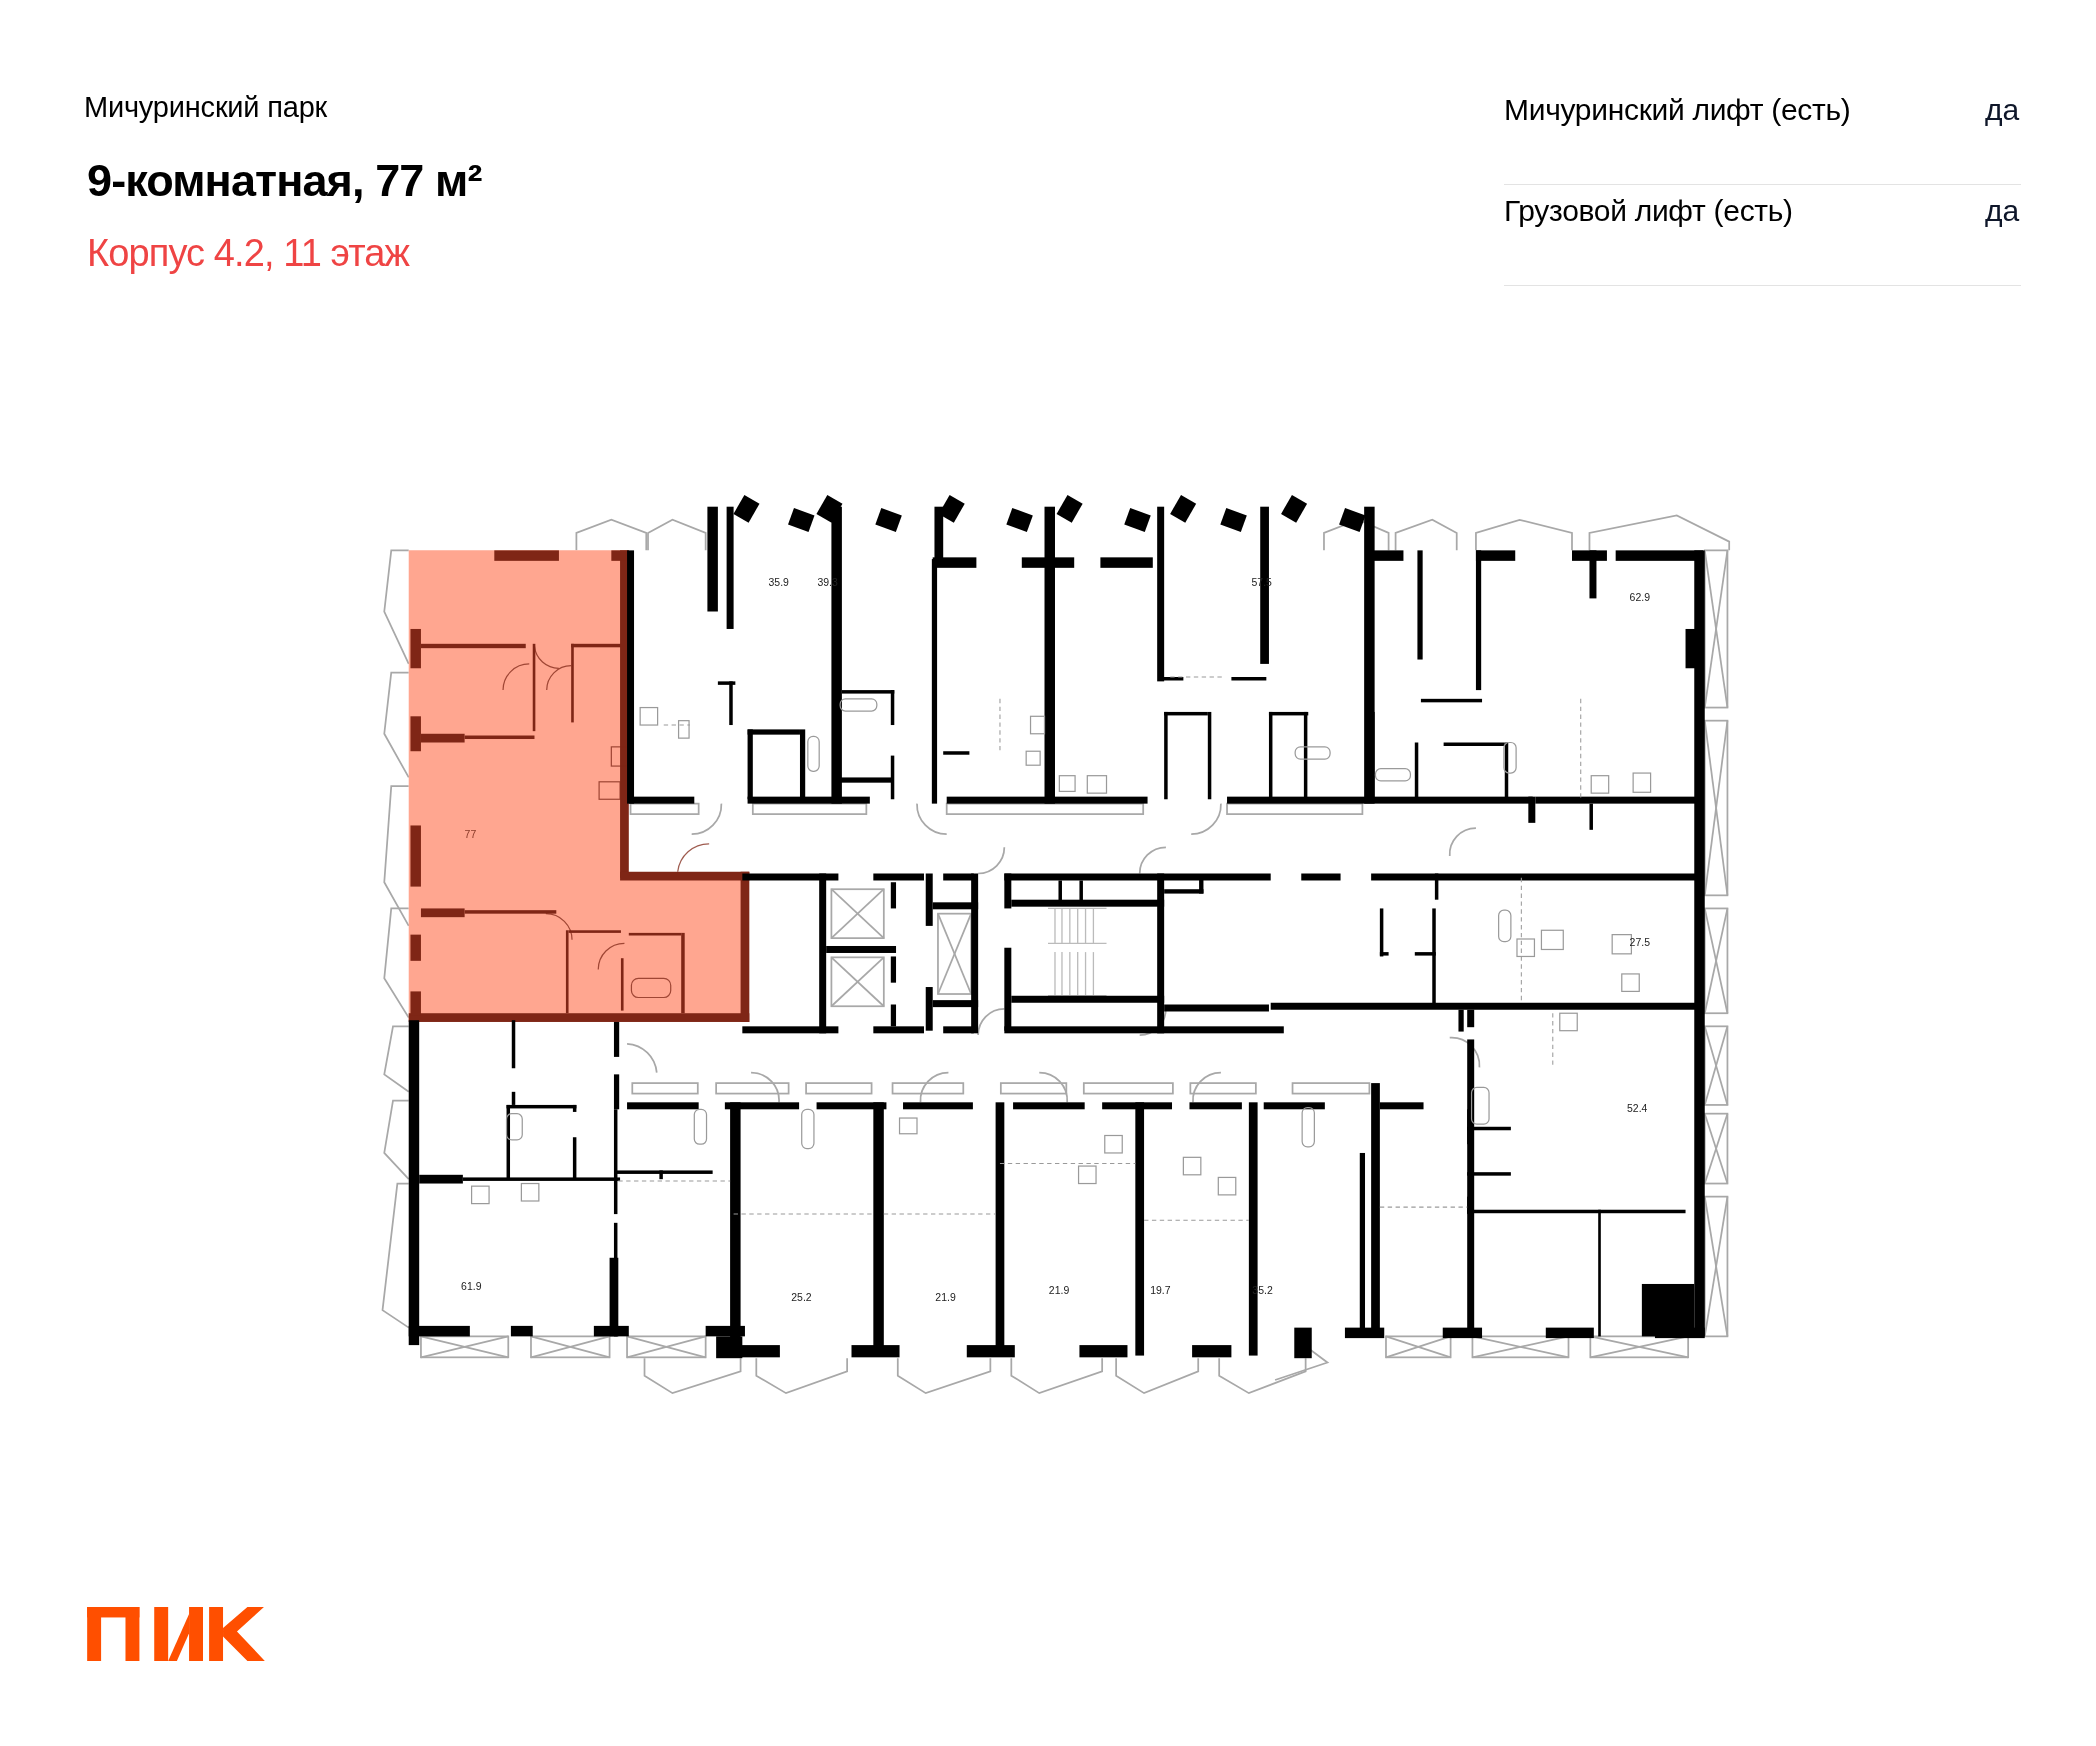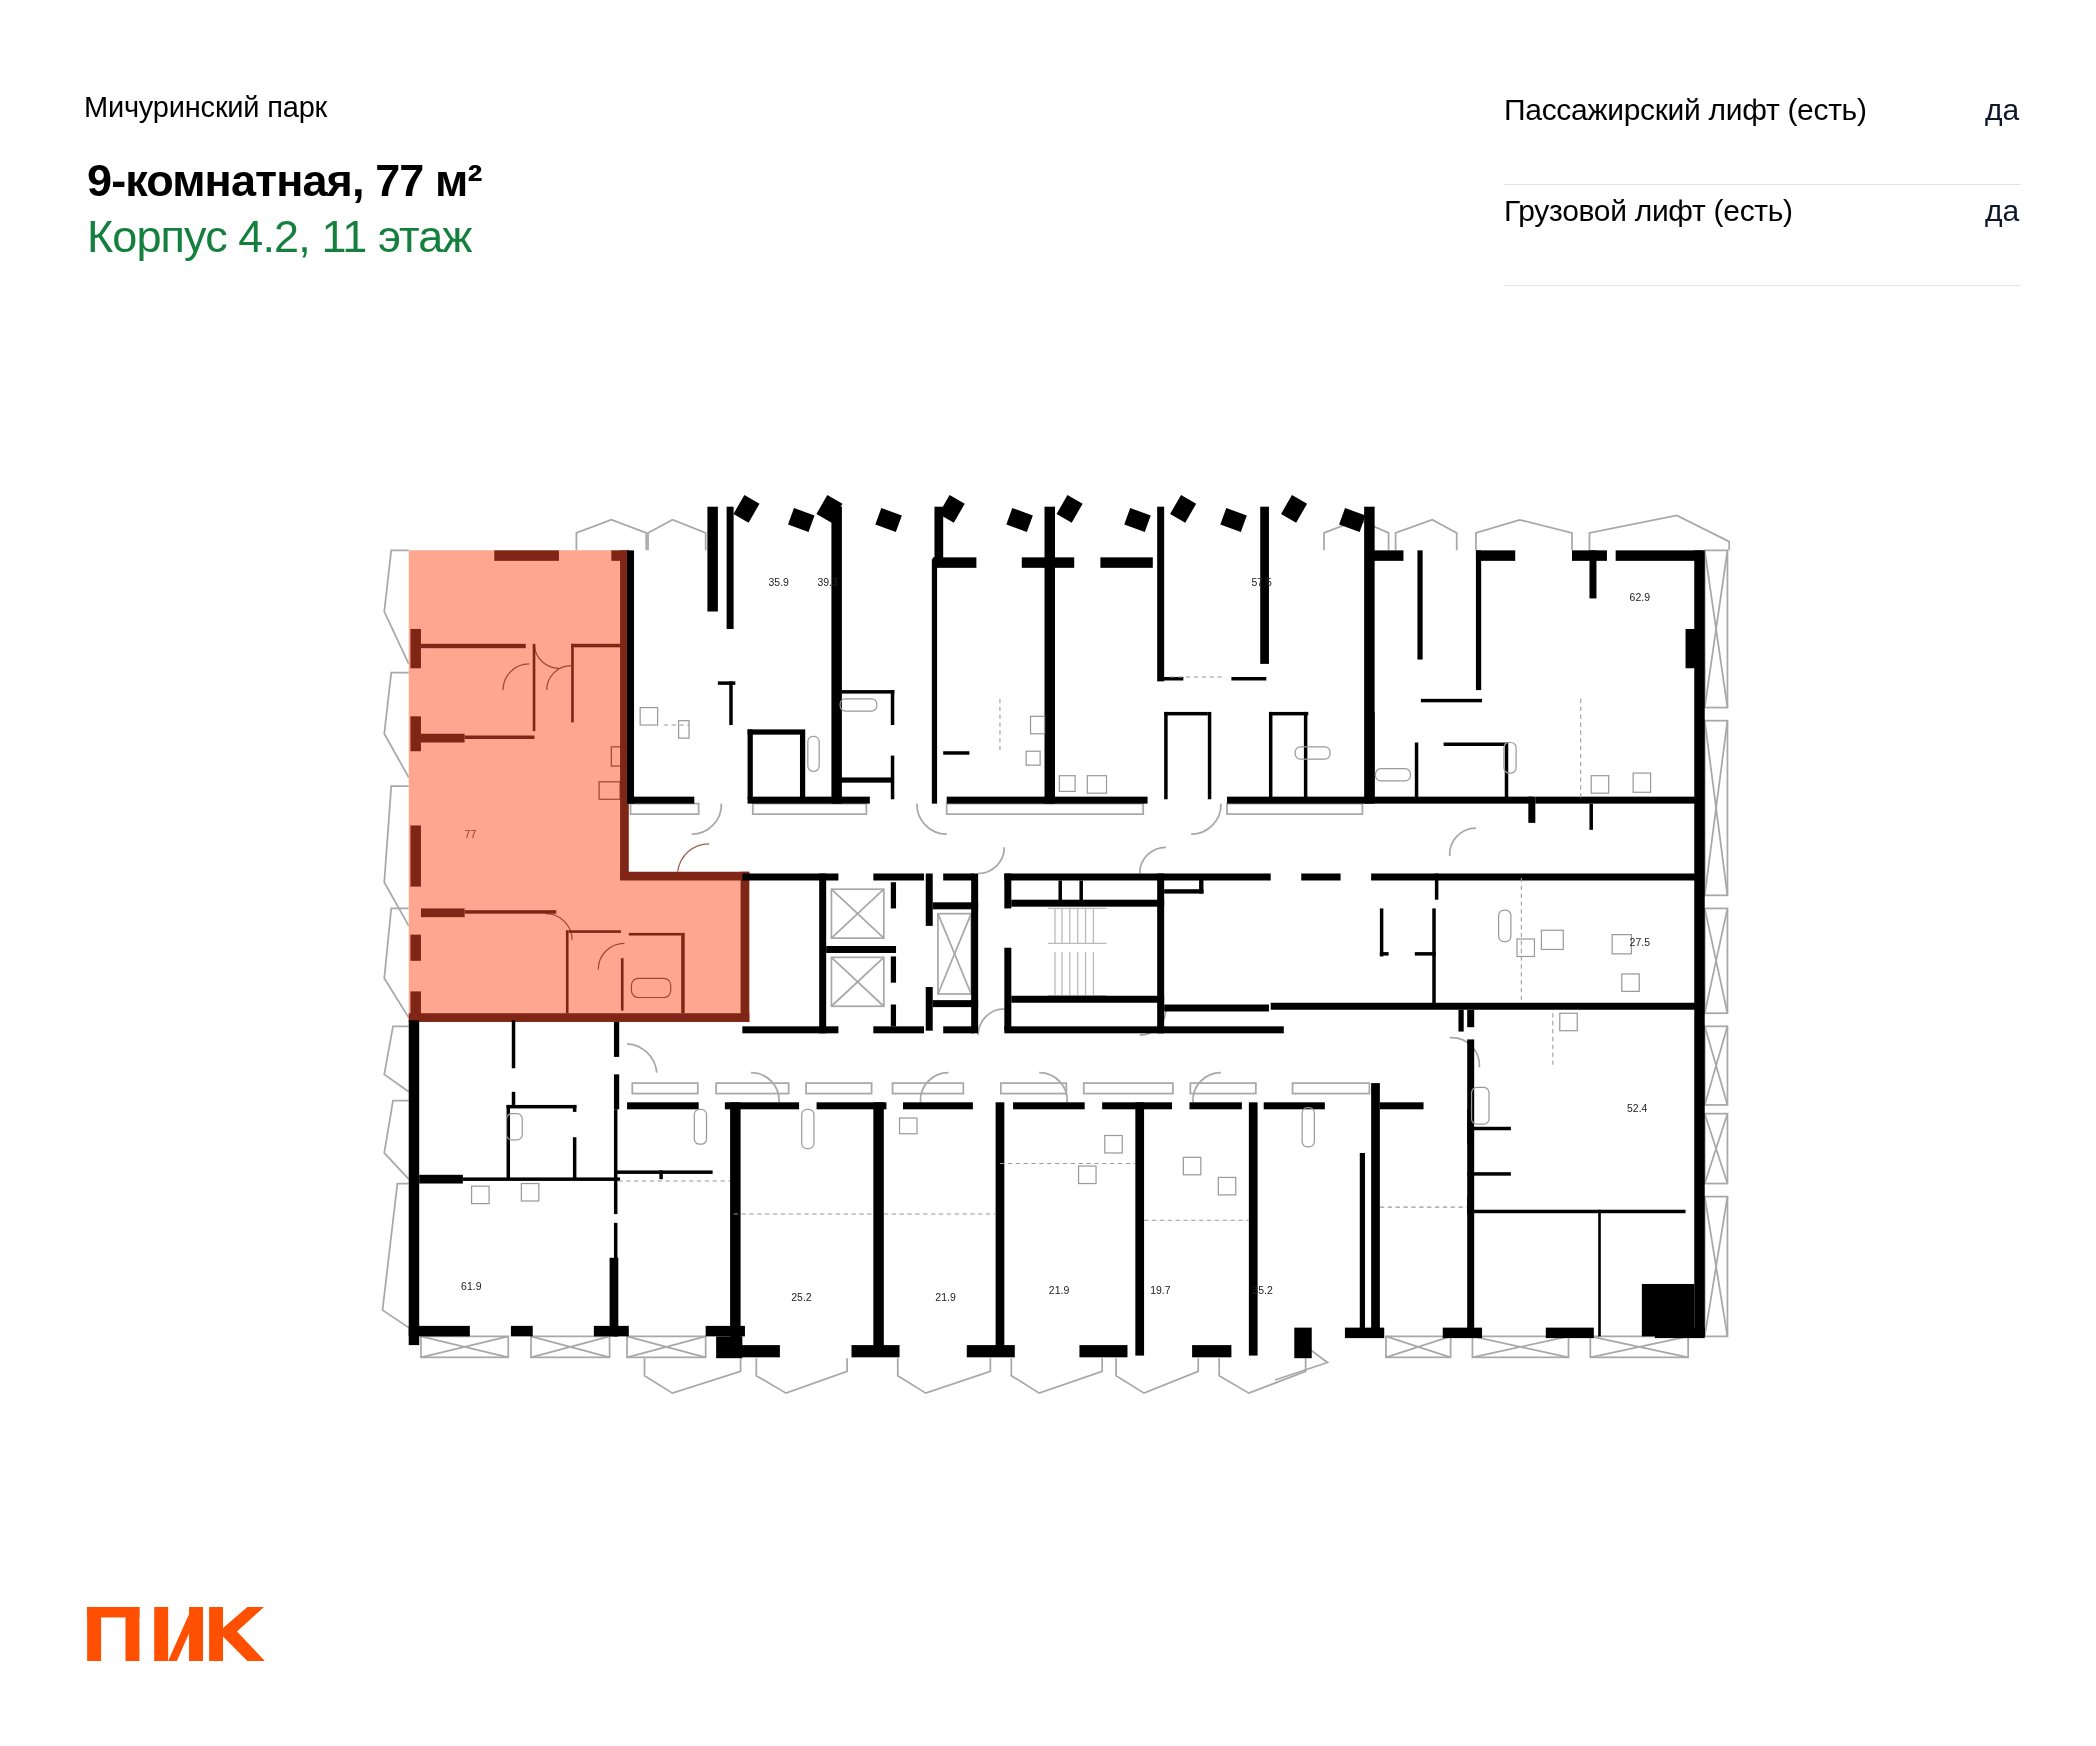--- a/index.html
+++ b/index.html
@@ -1,39 +1,39 @@
 <!DOCTYPE html>
 <html style="font-size:14px"><head>
 <meta charset="utf-8">
 <style>
   html, body { margin: 0; padding: 0; background: #ffffff; }
   body { width: 2096px; height: 1747px; position: relative; overflow: hidden;
          font-family: "Liberation Sans", "DejaVu Sans", sans-serif; color: #000; }
   .project-name { position: absolute; left: 84px; top: 91px; font-size: 29px; font-weight: 500; letter-spacing: -0.2px; }
   .apt-title { position: absolute; left: 87px; top: 154px; font-size: 45px; font-weight: 700; letter-spacing: -0.9px; line-height: 54px; }
-  .apt-sub { position: absolute; left: 87px; top: 210px; font-size: 45px; font-weight: 500; color: #15803d; letter-spacing: -0.9px; line-height: 54px; }
+  .apt-sub { position: absolute; left: 87px; top: 226px; font-size: 38px; font-weight: 500; color: #ef4444; letter-spacing: -0.9px; line-height: 54px; }
   .features { position: absolute; left: 1504px; top: 84px; width: 517px; }
   .feature-row { position: relative; height: 101px; border-bottom: 1.7px solid #e3e3e3; box-sizing: border-box; }
   .feature-label { position: absolute; left: 0; top: 8.7px; font-size: 30px; font-weight: 500; letter-spacing: -0.3px; }
   .feature-value { position: absolute; right: 1.7px; top: 8.7px; font-size: 30px; color: #0f172a; }
   .plan { position: absolute; left: 0; top: 0; width: 2096px; height: 1747px; }
   .logo { position: absolute; left: 87px; top: 1607px; width: 178px; height: 54px; }
   .area-label { font-family: "Liberation Sans", sans-serif; font-size: 12px; fill: #222; }
   .area-label.sel { fill: #8a3a28; }
 </style>
 </head>
 <body>
 
 <div class="project-name">Мичуринский парк</div>
 <div class="apt-title">9-комнатная, 77 м²</div>
 <div class="apt-sub">Корпус 4.2, 11 этаж</div>
 
 <div class="features">
   <div class="feature-row">
-    <span class="feature-label">Пассажирский лифт (есть)</span>
+    <span class="feature-label">Мичуринский лифт (есть)</span>
     <span class="feature-value">да</span>
   </div>
   <div class="feature-row">
     <span class="feature-label">Грузовой лифт (есть)</span>
     <span class="feature-value">да</span>
   </div>
 </div>
 
 <svg class="plan" viewBox="0 0 2400 2000" xmlns="http://www.w3.org/2000/svg">
 

